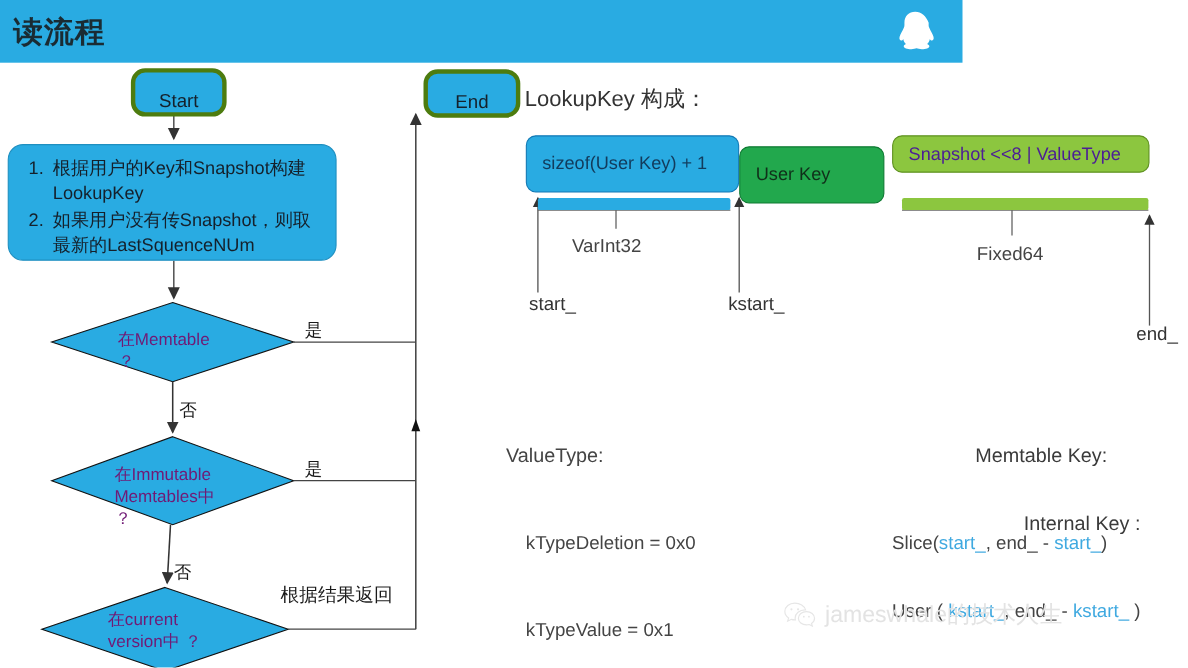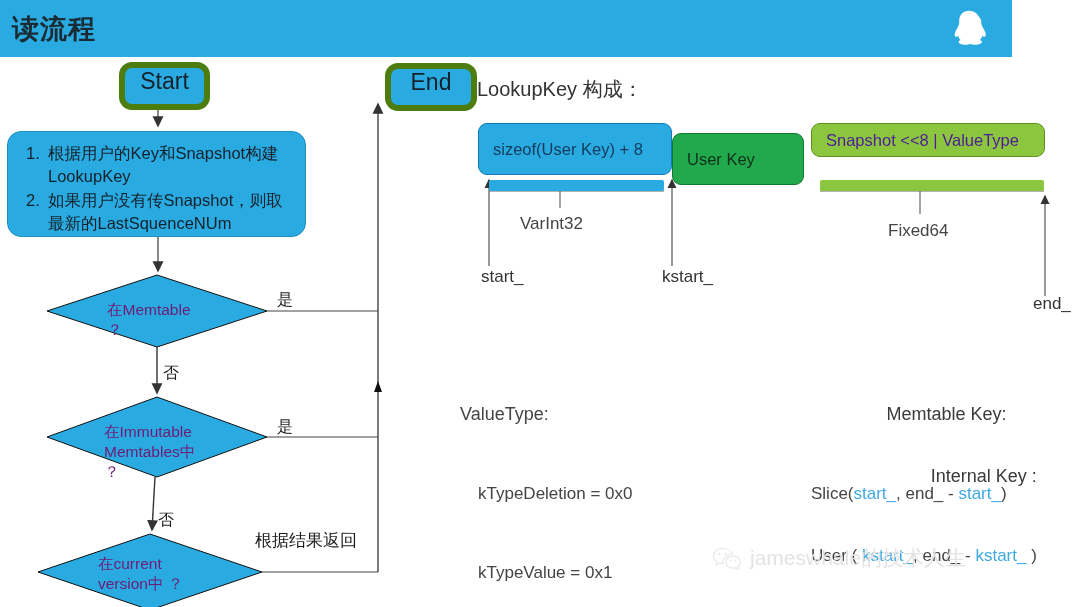--- a/index.html
+++ b/index.html
@@ -15,21 +15,21 @@
     width: 1080px;
     height: 607px;
     background: #ffffff;
     overflow: hidden;
   }
 
   
   #header {
     position: absolute;
     left: 0; top: 0;
-    width: 1012px;
+    width: 875px;
     height: 57px;
     background: #29ABE2;
   }
   #header-title {
     position: absolute;
     left: 12px;
     top: 11px;
     font-size: 27px;
     font-weight: 600;
     color: #1a2b33;
@@ -49,26 +49,26 @@
     position: absolute;
     left: 0; top: 0;
     width: 1080px;
     height: 607px;
     pointer-events: none;
   }
 
   .term-box {
     position: absolute;
     background: #29ABE2;
-    border: 6px solid #4d7c0f;
+    border: 4px solid #4d7c0f;
     border-radius: 13px;
     display: flex;
-    align-items: flex-start;
+    align-items: flex-end;
     justify-content: center;
-    font-size: 23px;
+    font-size: 17px;
     color: #15202b;
   }
 
   #proc-box {
     position: absolute;
     left: 7px;
     top: 131px;
     width: 299px;
     height: 106px;
     background: #29ABE2;
@@ -289,21 +289,21 @@
   <div class="edge-label" style="left:163px; top:363px;">否</div>
 
   <div class="edge-label" style="left:277px; top:417px;">是</div>
   <div class="edge-label" style="left:158px; top:510px;">否</div>
 
   <div class="edge-label-big" style="left:255px; top:529px;">根据结果返回</div>
 
   <div id="lookup-title">LookupKey 构成：</div>
 
   <div class="seg" id="seg-size">
-    <span>sizeof(User Key) + 8</span>
+    <span>sizeof(User Key) + 1</span>
   </div>
   <div class="seg" id="seg-userkey">
     <span>User Key</span>
   </div>
   <div class="seg" id="seg-snapshot">
     <span>Snapshot &lt;&lt;8 | ValueType</span>
   </div>
 
   <div class="brace-bar" id="brace-blue"></div>
   <div class="brace-bar" id="brace-green"></div>

